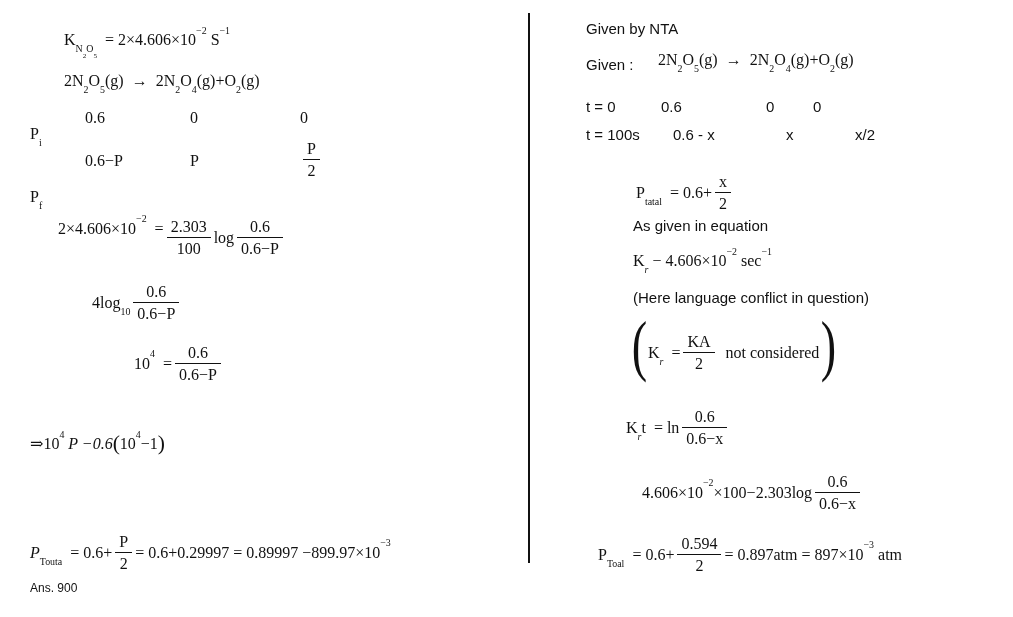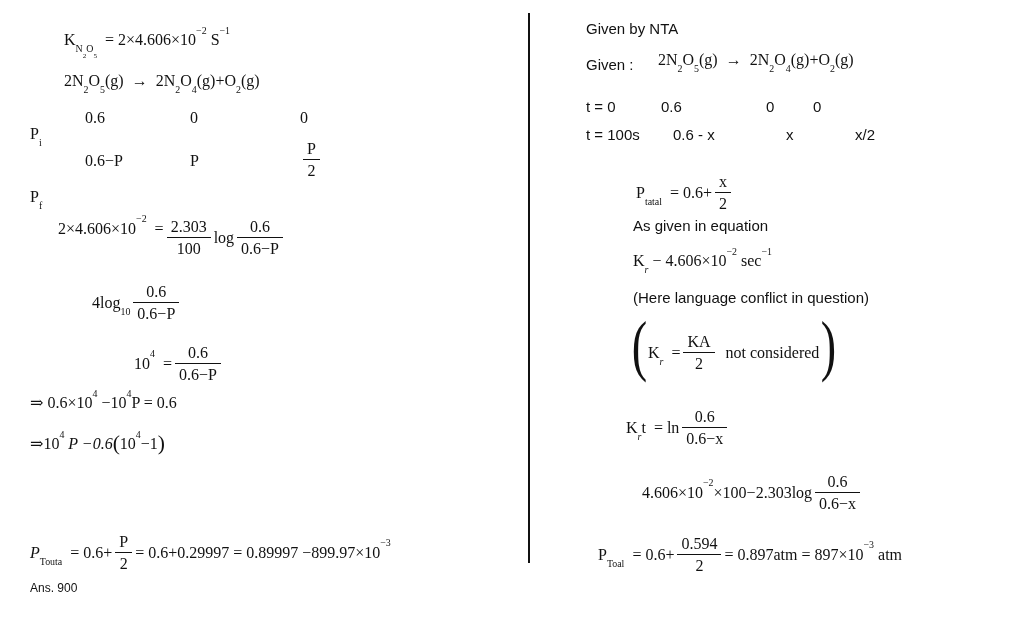--- a/index.html
+++ b/index.html
@@ -143,23 +143,20 @@
     </div>
 
     <div class="line math" style="left:92px; top:275px;">
       <span class="fr-align mid">4</span><span class="fr-align mid">log</span><span class="fr-align mid"><sub>10</sub></span><span class="frac fr-align"><span class="num">0.6</span><span class="den">0.6−P</span></span>
     </div>
 
     <div class="line math" style="left:88px; top:336px;margin-left:46px;">
       <span class="fr-align mid"><span>10</span><sup>4</sup></span><span class="sp2"></span><span class="fr-align mid">=</span><span class="frac fr-align"><span class="num">0.6</span><span class="den">0.6−P</span></span>
     </div>
 
-    <div class="line math" style="left:30px; top:395px;">
-      <span>⇒</span><span class="sp"></span><span>0.6×10</span><sup>4</sup><span class="sp"></span><span>−10</span><sup>4</sup><span>P = 0.6</span>
-    </div>
 
     <div class="line math" style="left:30px; top:432px;">
       <span>⇒</span><span>10</span><sup>4</sup><span class="sp"></span><span class="ital">P −0.6</span><span style="font-size:1.35em; position:relative; top:0.05em;">(</span><span>10</span><sup>4</sup><span>−1</span><span style="font-size:1.35em; position:relative; top:0.05em;">)</span>
     </div>
 
 
     <div class="line math" style="left:30px; top:525px;">
       <span class="fr-align mid ital">P</span><span class="fr-align mid"><sub>Touta</sub></span><span class="sp2"></span><span class="fr-align mid">= 0.6+</span><span class="frac fr-align"><span class="num">P</span><span class="den">2</span></span><span class="fr-align mid">= 0.6+0.29997 = 0.89997 −899.97×10</span><span class="fr-align mid"><sup>−3</sup></span>
     </div>
 

